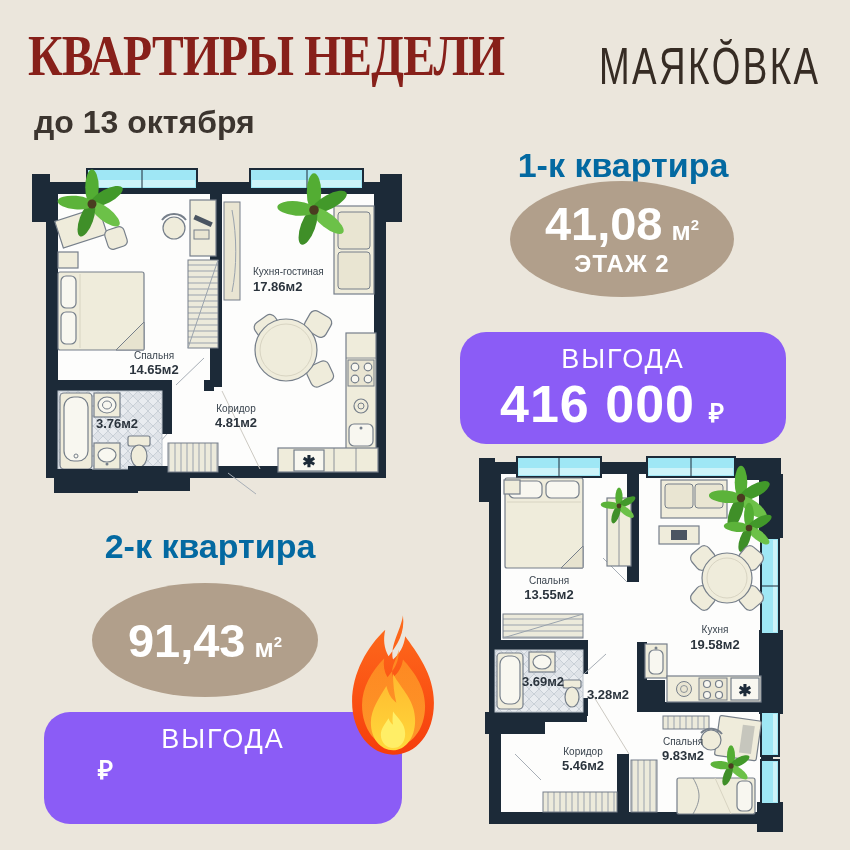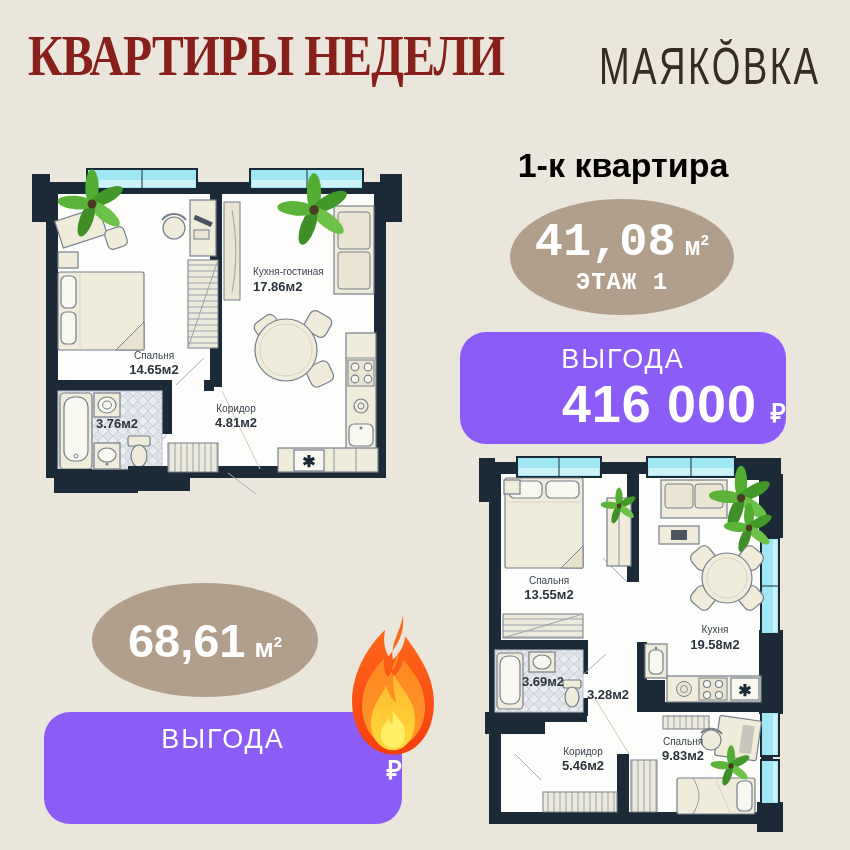--- a/index.html
+++ b/index.html
@@ -18,43 +18,43 @@
     position:absolute;left:599px;top:36px;
     font-size:46px;font-weight:400;color:#362c24;letter-spacing:3px;white-space:nowrap;
     transform:scale(0.80,1.12);transform-origin:left top;
   }
   .deadline{
     position:absolute;left:34px;top:104px;
     font-size:32px;font-weight:700;color:#3c352f;
   }
   .offer-heading{
     position:absolute;text-align:center;
-    font-size:34px;font-weight:700;color:#000000;
+    font-size:34px;font-weight:700;color:#0369a1;
   }
   #heading-1{left:440px;top:146px;width:366px;}
   #heading-2{left:25px;top:527px;width:370px;}
   .oval{
     position:absolute;background:#b19f8b;border-radius:50%;
     color:#fff;display:flex;flex-direction:column;align-items:center;justify-content:center;
   }
-  #oval-1{left:510px;top:199px;width:224px;height:116px;font-family:Liberation Mono, monospace;}
+  #oval-1{left:510px;top:181px;width:224px;height:116px;}
   #oval-2{left:92px;top:583px;width:226px;height:114px;}
   .area-line{line-height:1;display:flex;align-items:baseline;}
   .area-num{font-size:47px;font-weight:700;}
   .area-unit{font-size:26px;font-weight:700;margin-left:9px;}
   .area-unit sup{font-size:15px;}
   .floor-line{font-size:24px;font-weight:700;letter-spacing:1px;margin-top:3px;}
   .badge{
     position:absolute;background:#8b5cf6;border-radius:26px;
     color:#fff;text-align:center;box-sizing:border-box;padding-top:12px;
   }
   #badge-1{left:460px;top:332px;width:326px;height:112px;}
   #badge-2{left:44px;top:712px;width:358px;height:112px;z-index:1;}
   .benefit-label{font-size:27px;font-weight:400;letter-spacing:2px;}
-  .benefit-row{line-height:1.05;margin-top:2px;display:flex;align-items:baseline;justify-content:flex-end;}
+  .benefit-row{line-height:1.05;margin-top:2px;display:flex;align-items:baseline;justify-content:flex-start;margin-left:40px;}
   .benefit-value{font-size:52px;font-weight:700;letter-spacing:1px;}
   .rub{font-size:26px;font-weight:700;margin-left:14px;}
   .fire{position:absolute;left:336px;top:612px;width:114px;height:146px;z-index:2;}
   .plan{position:absolute;}
   #plan-1{left:28px;top:166px;width:382px;height:332px;}
   #plan-2{left:479px;top:454px;width:304px;height:378px;}
   svg text{font-family:"Liberation Sans",sans-serif;}
   .rname{font-size:10px;fill:#39434d;}
   .rarea{font-size:13px;font-weight:700;fill:#2b343d;}
   .mid{text-anchor:middle;}
@@ -65,43 +65,45 @@
   .dash{stroke:#a7aeb6;stroke-width:1;fill:none;}
   .faint{stroke:#ccc9c2;stroke-width:1;fill:none;}
 </style>
 </head>
 <body>
 
 <div class="poster">
 
   <div class="title">КВАРТИРЫ НЕДЕЛИ</div>
   <div class="brand">МАЯКŎВКА</div>
+  <div class="deadline">до 13 октября</div>
 
   <div class="offer-heading" id="heading-1">1-к квартира</div>
 
   <div class="oval" id="oval-1">
     <div class="area-line">
       <span class="area-num">41,08</span>
       <span class="area-unit"><span>м</span><sup>2</sup></span>
     </div>
-    <div class="floor-line">ЭТАЖ 1</div>
+    <div class="floor-line">ЭТАЖ 2</div>
   </div>
 
   <div class="badge" id="badge-1">
     <div class="benefit-label">ВЫГОДА</div>
     <div class="benefit-row">
       <span class="benefit-value">416 000</span>
       <span class="rub">₽</span>
     </div>
   </div>
 
+  <div class="offer-heading" id="heading-2">2-к квартира</div>
 
   <div class="oval" id="oval-2">
     <div class="area-line">
-      <span class="area-num">68,61</span>
+      <span class="area-num">91,43</span>
       <span class="area-unit"><span>м</span><sup>2</sup></span>
     </div>
   </div>
 
   <div class="badge" id="badge-2">
     <div class="benefit-label">ВЫГОДА</div>
     <div class="benefit-row">
       <span class="rub">₽</span>
     </div>
   </div>

